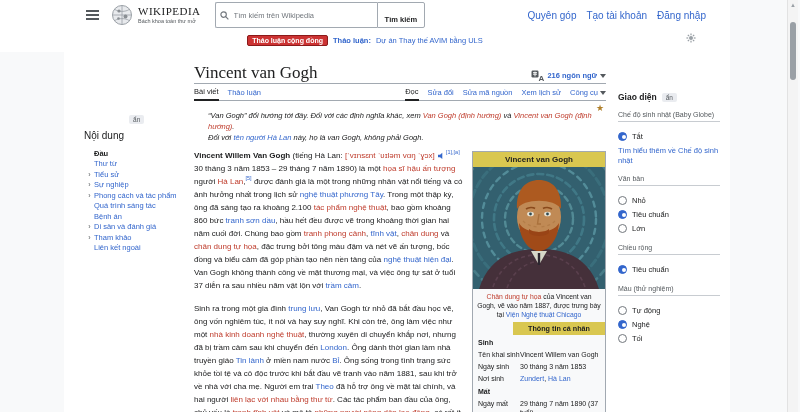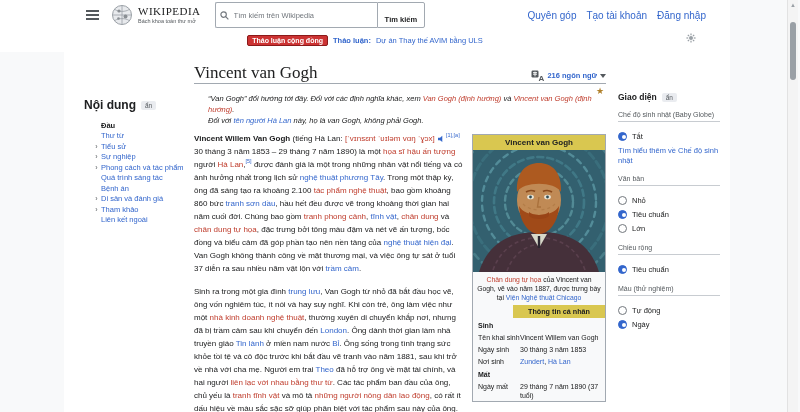--- a/index.html
+++ b/index.html
@@ -40,23 +40,23 @@
   .banner .bold-link { font-weight:bold; color:#3366cc; cursor:pointer; }
   .banner .plain-link { color:#3366cc; cursor:pointer; }
   .banner-gear { position:absolute; right:34px; top:3px; cursor:pointer; }
 
   
   .main { position:absolute; left:64px; top:52px; width:666px; height:360px; background:#fff; display:flex; }
 
   
   .toc { width:130px; padding:46px 4px 0 20px; font-size:7.5px; flex-shrink:0; }
   .toc-head { display:flex; align-items:center; gap:5px; margin-bottom:7px; }
-  .toc-title { font-weight:bold; font-size:12px; }
+  .toc-title { font-weight:normal; font-size:10px;margin-top:32px; }
   .pill { background:#eaecf0; color:#54595d; font-size:6.5px; padding:1px 4px; border-radius:2px; cursor:pointer; }
-  .toc ul { list-style:none; margin:8px; padding:0;text-align:center; }
+  .toc ul { list-style:none; margin:1px; padding:0;text-align:center; }
   .toc li { display:flex; align-items:center; height:10.5px; cursor:pointer; }
   .toc .arr { width:9px; color:#54595d; font-size:7px; flex-shrink:0; }
   .toc .noarr { width:9px; flex-shrink:0; }
   .toc .t-label { color:#3366cc; white-space:nowrap; }
   .toc li.active .t-label { color:#202122; font-weight:bold; }
 
   
   .content { width:412px; padding-top:12px; flex-shrink:0; }
   .title-row { display:flex; align-items:flex-end; justify-content:space-between; border-bottom:1px solid #a2a9b1; padding-bottom:2px; }
   .page-title { font-family:"Liberation Serif","DejaVu Serif",serif; font-size:17px; font-weight:normal; margin:0; line-height:1; }
@@ -219,20 +219,33 @@
         <svg width="13" height="11" viewBox="0 0 13 11">
           <rect x="0.5" y="0.5" width="7" height="7" rx="1.2" fill="#54595d"></rect>
           <line x1="2" y1="2.6" x2="6" y2="2.6" stroke="#fff" stroke-width=".9"></line>
           <line x1="2" y1="4.2" x2="6" y2="4.2" stroke="#fff" stroke-width=".9"></line>
           <line x1="4" y1="1.6" x2="4" y2="6.4" stroke="#fff" stroke-width=".9"></line>
           <text x="7.5" y="10.5" font-size="8" fill="#54595d" font-family="Liberation Sans,sans-serif" font-weight="bold">A</text>
         </svg>
         <span>216 ngôn ngữ</span>
         <span class="chev"></span>
       </span>
+    </div>
+    <div class="tabs-row">
+      <div class="tabs-left">
+        <span class="tab active">Bài viết</span>
+        <span class="tab">Thảo luận</span>
+      </div>
+      <div class="tabs-right">
+        <span class="tab active">Đọc</span>
+        <span class="tab">Sửa đổi</span>
+        <span class="tab">Sửa mã nguồn</span>
+        <span class="tab">Xem lịch sử</span>
+        <span class="tab"><span>Công cụ</span><span class="chev"></span></span>
+      </div>
     </div>
 
     <div class="article">
       <span class="fa-star">★</span>
 
       <div class="hatnote">
         <div>“Van Gogh” đổi hướng tới đây. Đối với các định nghĩa khác, xem <span class="rlnk">Van Gogh (định hướng)</span> và <span class="rlnk">Vincent van Gogh (định hướng)</span>.</div>
         <div>Đối với <span class="lnk">tên người Hà Lan</span> này, họ là van Gogh, không phải Gogh.</div>
       </div>
 
@@ -331,21 +344,25 @@
         <span>Tiêu chuẩn</span>
       </div>
 
     <div class="ap-sect-label">Màu (thử nghiệm)</div>
     <div class="ap-opt">
         <span class="radio"></span>
         <span>Tự động</span>
       </div>
     <div class="ap-opt">
         <span class="radio on"></span>
-        <span>Ngày</span>
+        <span>Nghệ</span>
+      </div>
+    <div class="ap-opt">
+        <span class="radio"></span>
+        <span>Tối</span>
       </div>
   </aside>
 </div>
 
 <div class="scrollbar">
   <div class="sb-up">▲</div>
   <div class="sb-thumb"></div>
 </div>
 
 </body></html>

